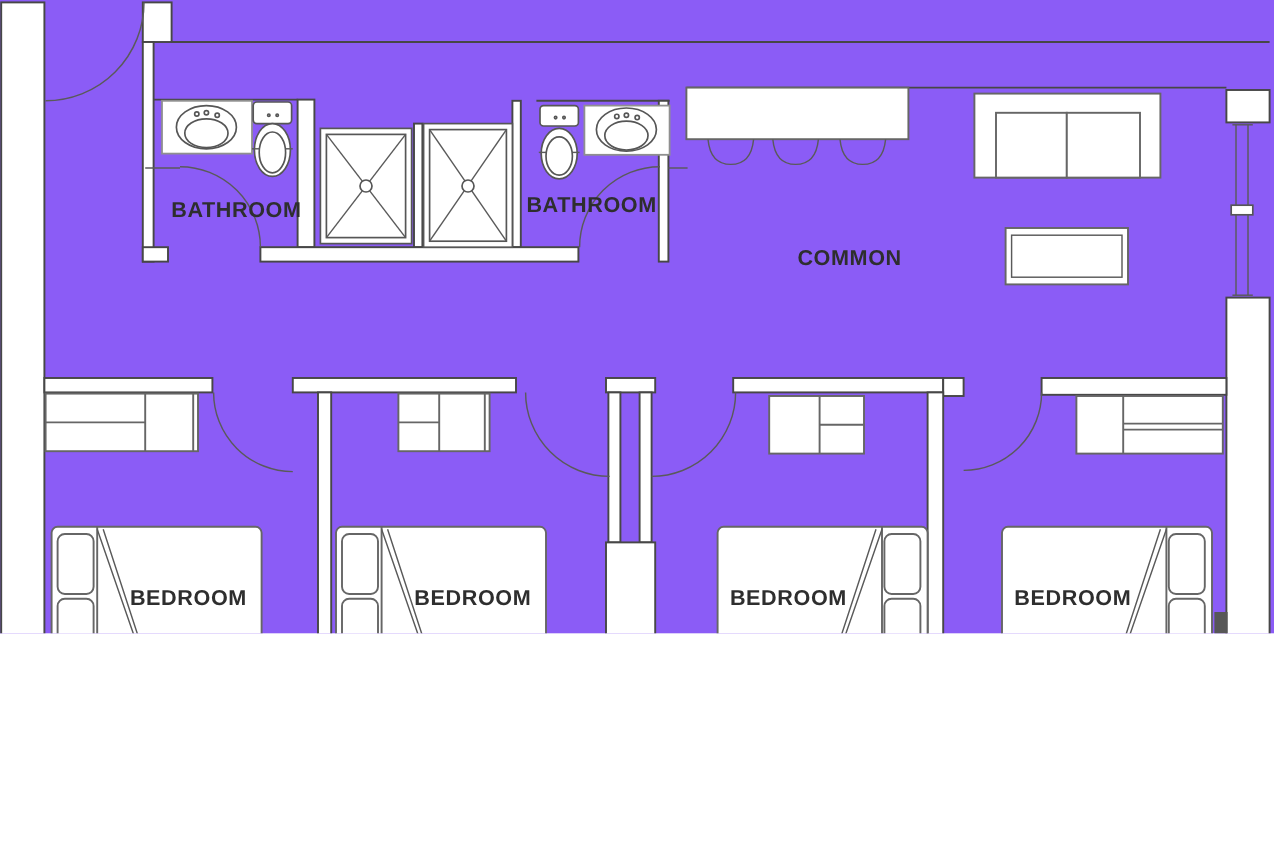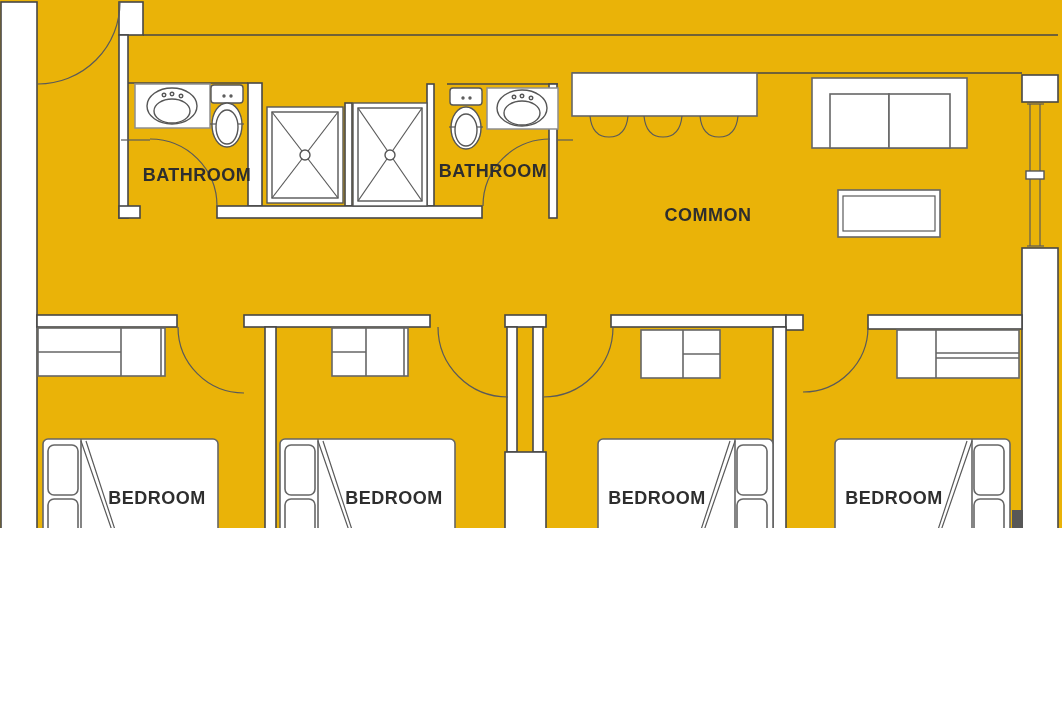--- a/index.html
+++ b/index.html
@@ -1,16 +1,16 @@
 <!DOCTYPE html>
 <html><head>
 <meta charset="utf-8">
 <style>
   html,body{margin:0;padding:0;background:#ffffff;}
-  .plan-wrap{position:relative;width:1062px;height:528px;background:#eab308;overflow:hidden;
+  .plan-wrap{position:relative;width:1062px;height:528px;background:#8b5cf6;overflow:hidden;
              font-family:"Liberation Sans",sans-serif;}
   svg{display:block;}
   .wall{fill:#ffffff;stroke:#474747;stroke-width:1.6;}
   .wline{stroke:#474747;stroke-width:1.6;fill:none;}
   .thin{stroke:#5a5a5a;stroke-width:1.2;fill:none;}
   .fix{stroke:#565656;stroke-width:1.4;fill:#ffffff;}
   .furn{stroke:#666666;stroke-width:1.6;fill:#ffffff;}
   .lite{stroke:#8f8f8f;stroke-width:1.5;fill:#ffffff;}
   .dash{stroke:#8f8f8f;stroke-width:1.5;fill:none;stroke-dasharray:6 4;}
   .arc{stroke:#5a5a5a;stroke-width:1.2;fill:none;}

